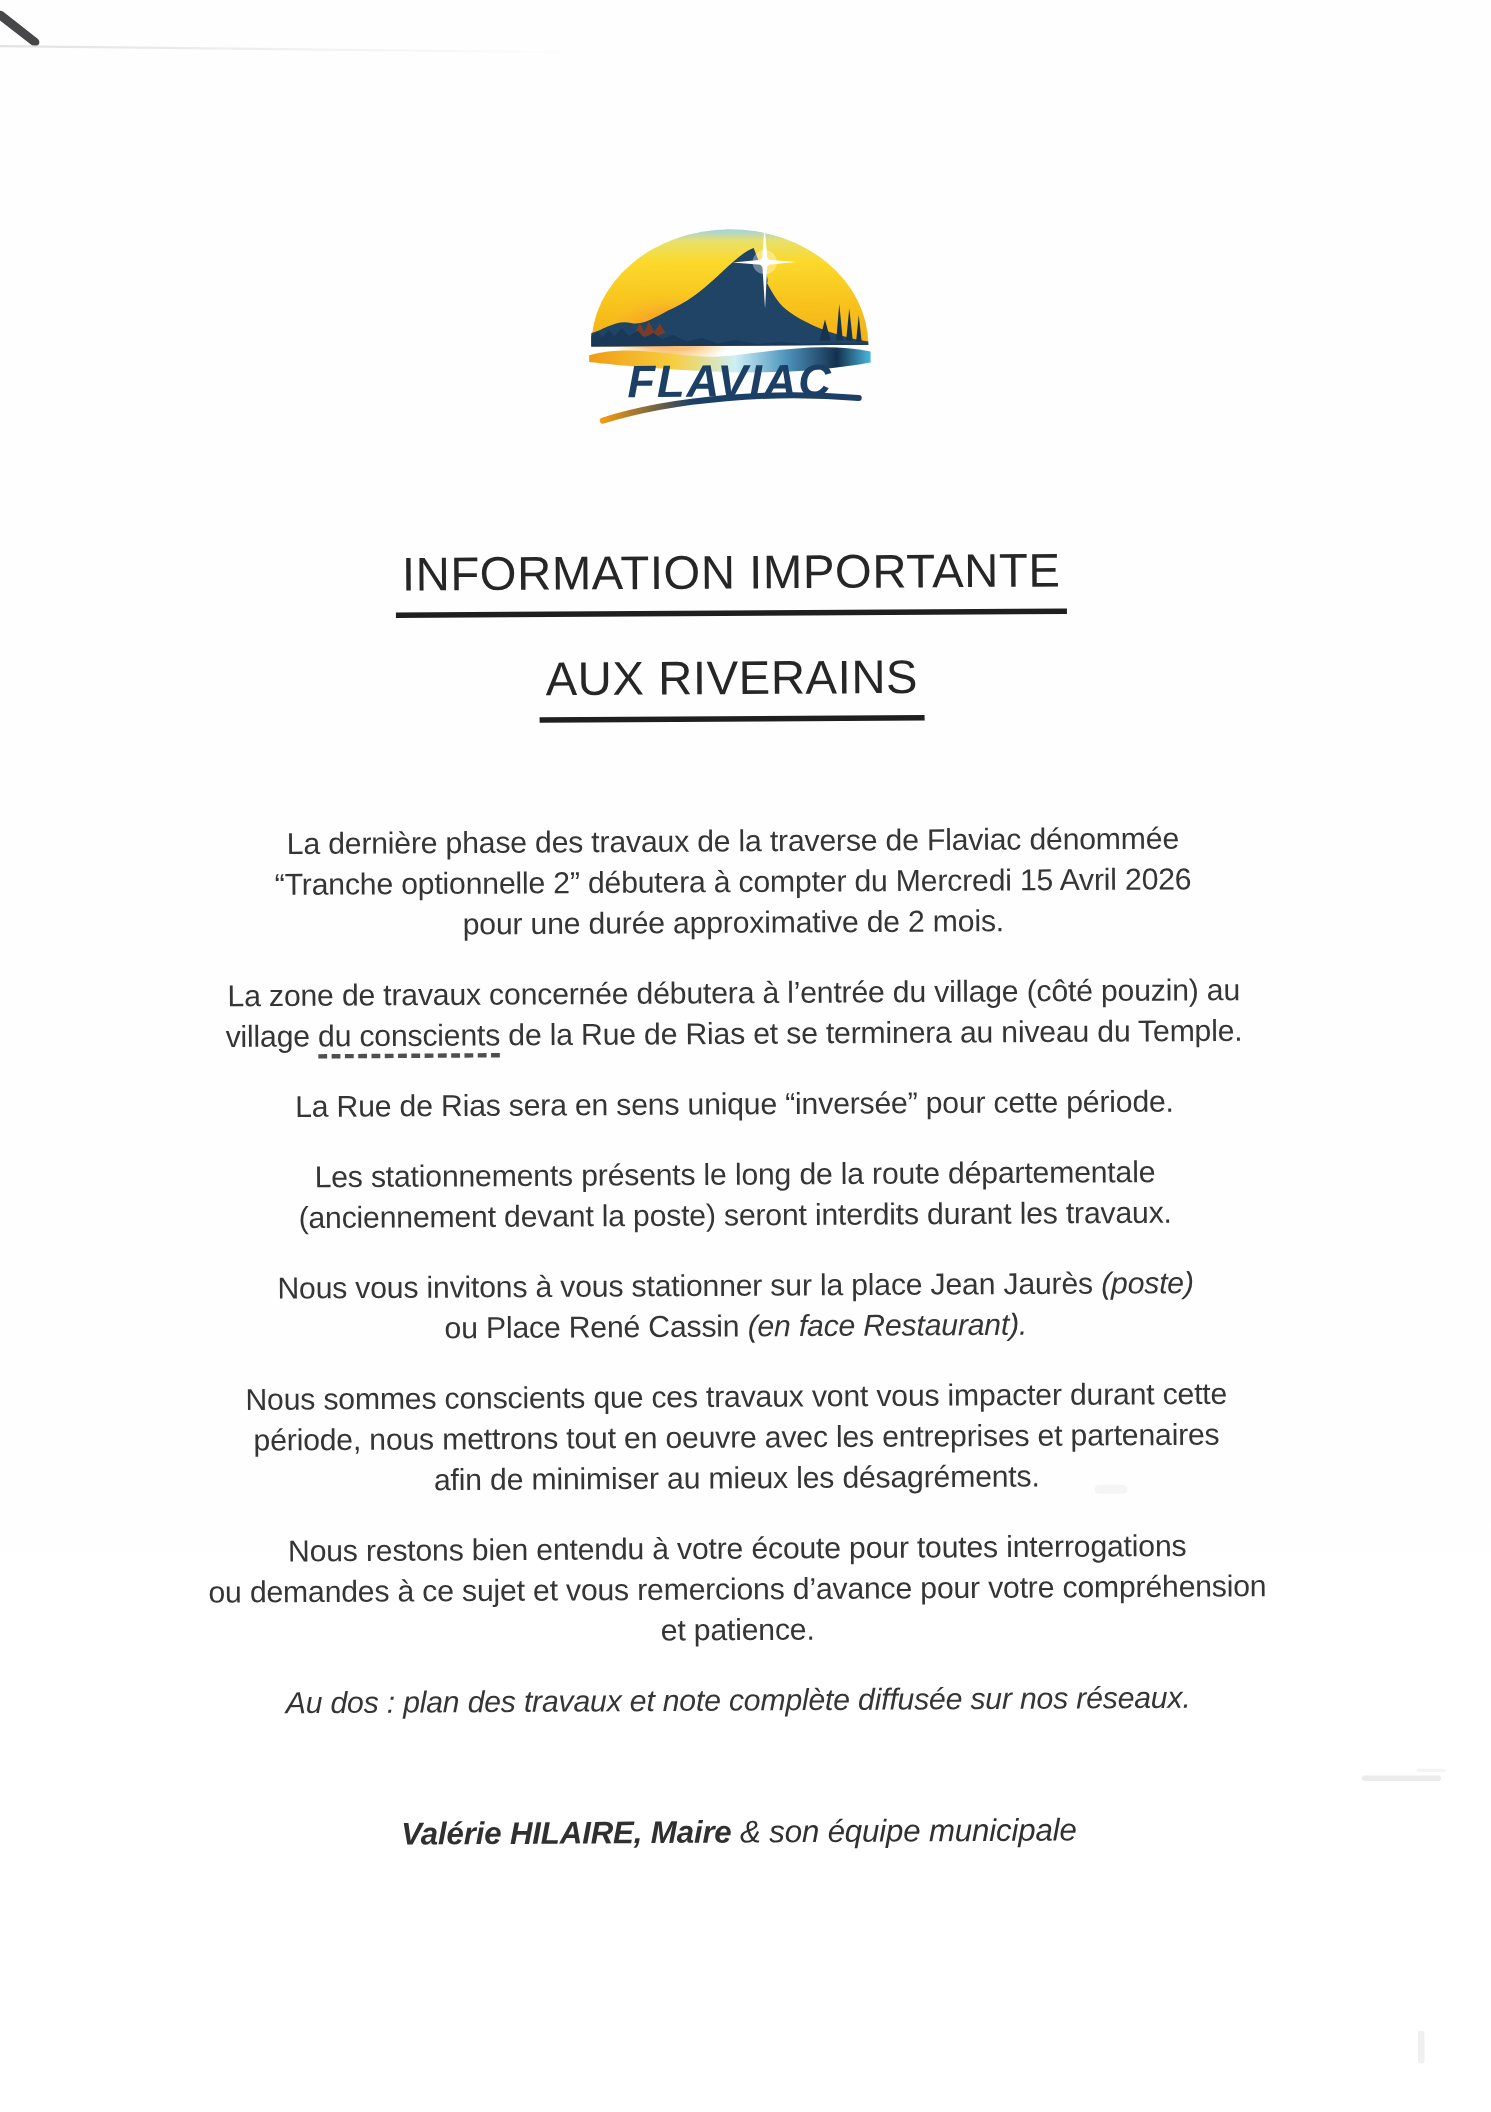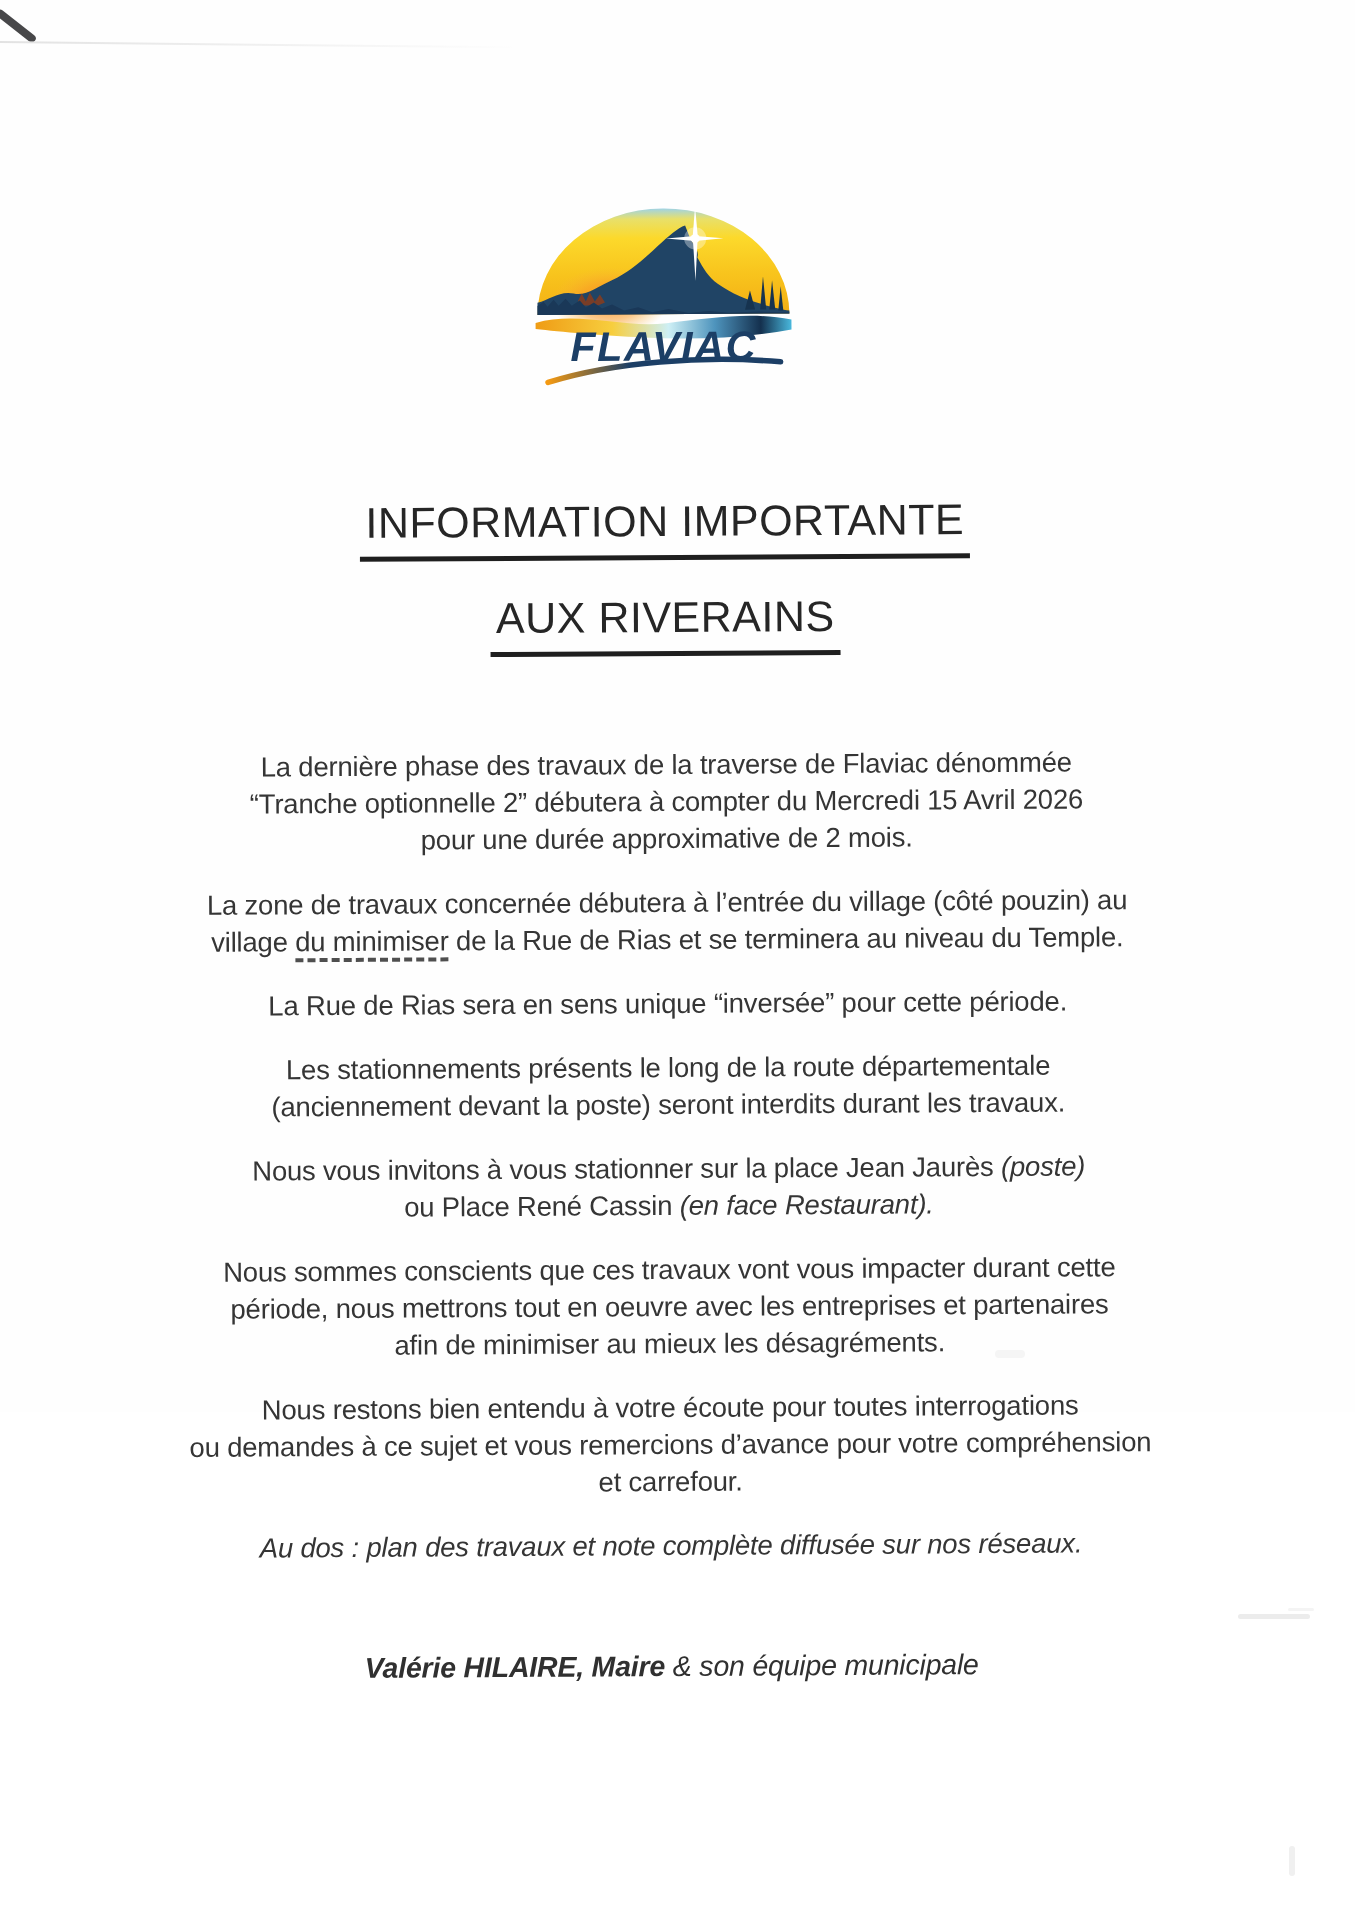--- a/index.html
+++ b/index.html
@@ -144,24 +144,24 @@
 
     <div class="title" id="t1">
       <span class="underlined">INFORMATION IMPORTANTE</span>
     </div>
     <div class="title" id="t2">
       <span class="underlined">AUX RIVERAINS</span>
     </div>
 
     <div class="body-copy">
         <p class="para"><span>La dernière phase des travaux de la traverse de Flaviac dénommée</span><br><span>“Tranche optionnelle 2” débutera à compter du Mercredi 15 Avril 2026</span><br><span>pour une durée approximative de 2 mois.</span></p>
-        <p class="para"><span>La zone de travaux concernée débutera à l’entrée du village (côté pouzin) au</span><br><span>village </span><span class="dash-underline">du minimiser</span><span> de la Rue de Rias et se terminera au niveau du Temple.</span></p>
+        <p class="para"><span>La zone de travaux concernée débutera à l’entrée du village (côté pouzin) au</span><br><span>village </span><span class="dash-underline">du conscients</span><span> de la Rue de Rias et se terminera au niveau du Temple.</span></p>
         <p class="para"><span>La Rue de Rias sera en sens unique “inversée” pour cette période.</span></p>
         <p class="para"><span>Les stationnements présents le long de la route départementale</span><br><span>(anciennement devant la poste) seront interdits durant les travaux.</span></p>
         <p class="para"><span>Nous vous invitons à vous stationner sur la place Jean Jaurès </span><span class="it">(poste)</span><br><span>ou Place René Cassin </span><span class="it">(en face Restaurant).</span></p>
         <p class="para"><span>Nous sommes conscients que ces travaux vont vous impacter durant cette</span><br><span>période, nous mettrons tout en oeuvre avec les entreprises et partenaires</span><br><span>afin de minimiser au mieux les désagréments.</span></p>
-        <p class="para"><span>Nous restons bien entendu à votre écoute pour toutes interrogations</span><br><span>ou demandes à ce sujet et vous remercions d’avance pour votre compréhension</span><br><span>et carrefour.</span></p>
+        <p class="para"><span>Nous restons bien entendu à votre écoute pour toutes interrogations</span><br><span>ou demandes à ce sujet et vous remercions d’avance pour votre compréhension</span><br><span>et patience.</span></p>
         <p class="para aside"><span class="it">Au dos : plan des travaux et note complète diffusée sur nos réseaux.</span></p>
         <p class="para sig"><span class="it bd">Valérie HILAIRE, Maire</span><span class="it"> &amp; son équipe municipale</span></p>
       </div>
 
   </div>
 </div>
 
 </body></html>

